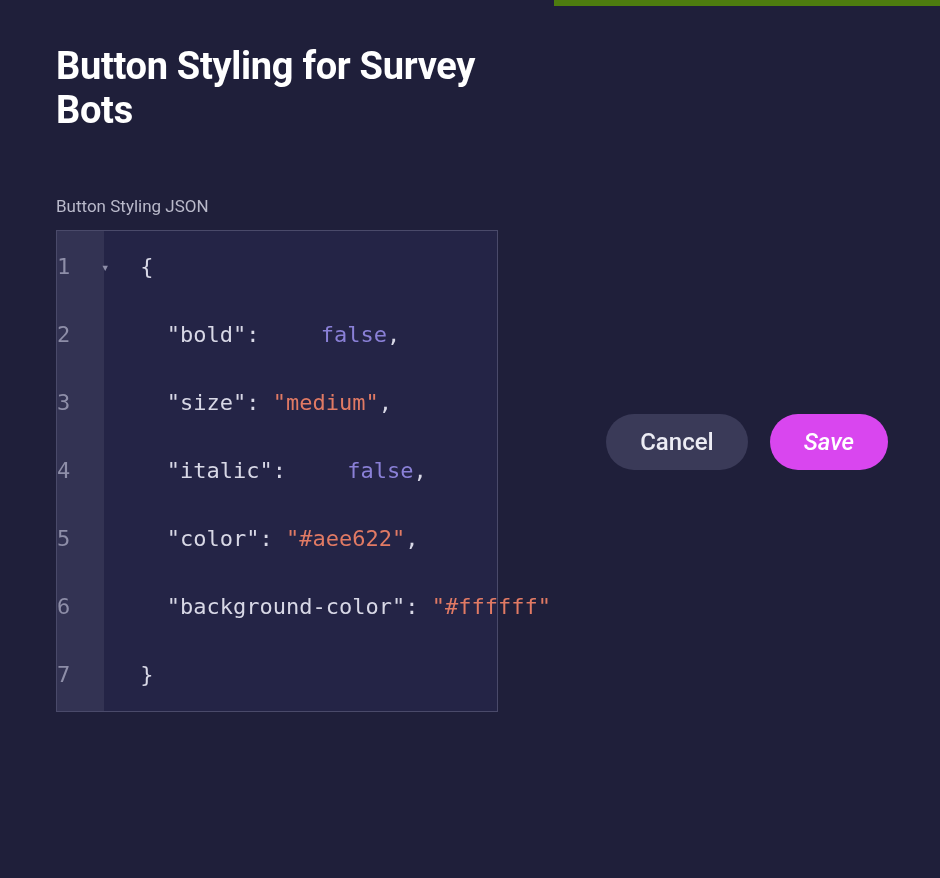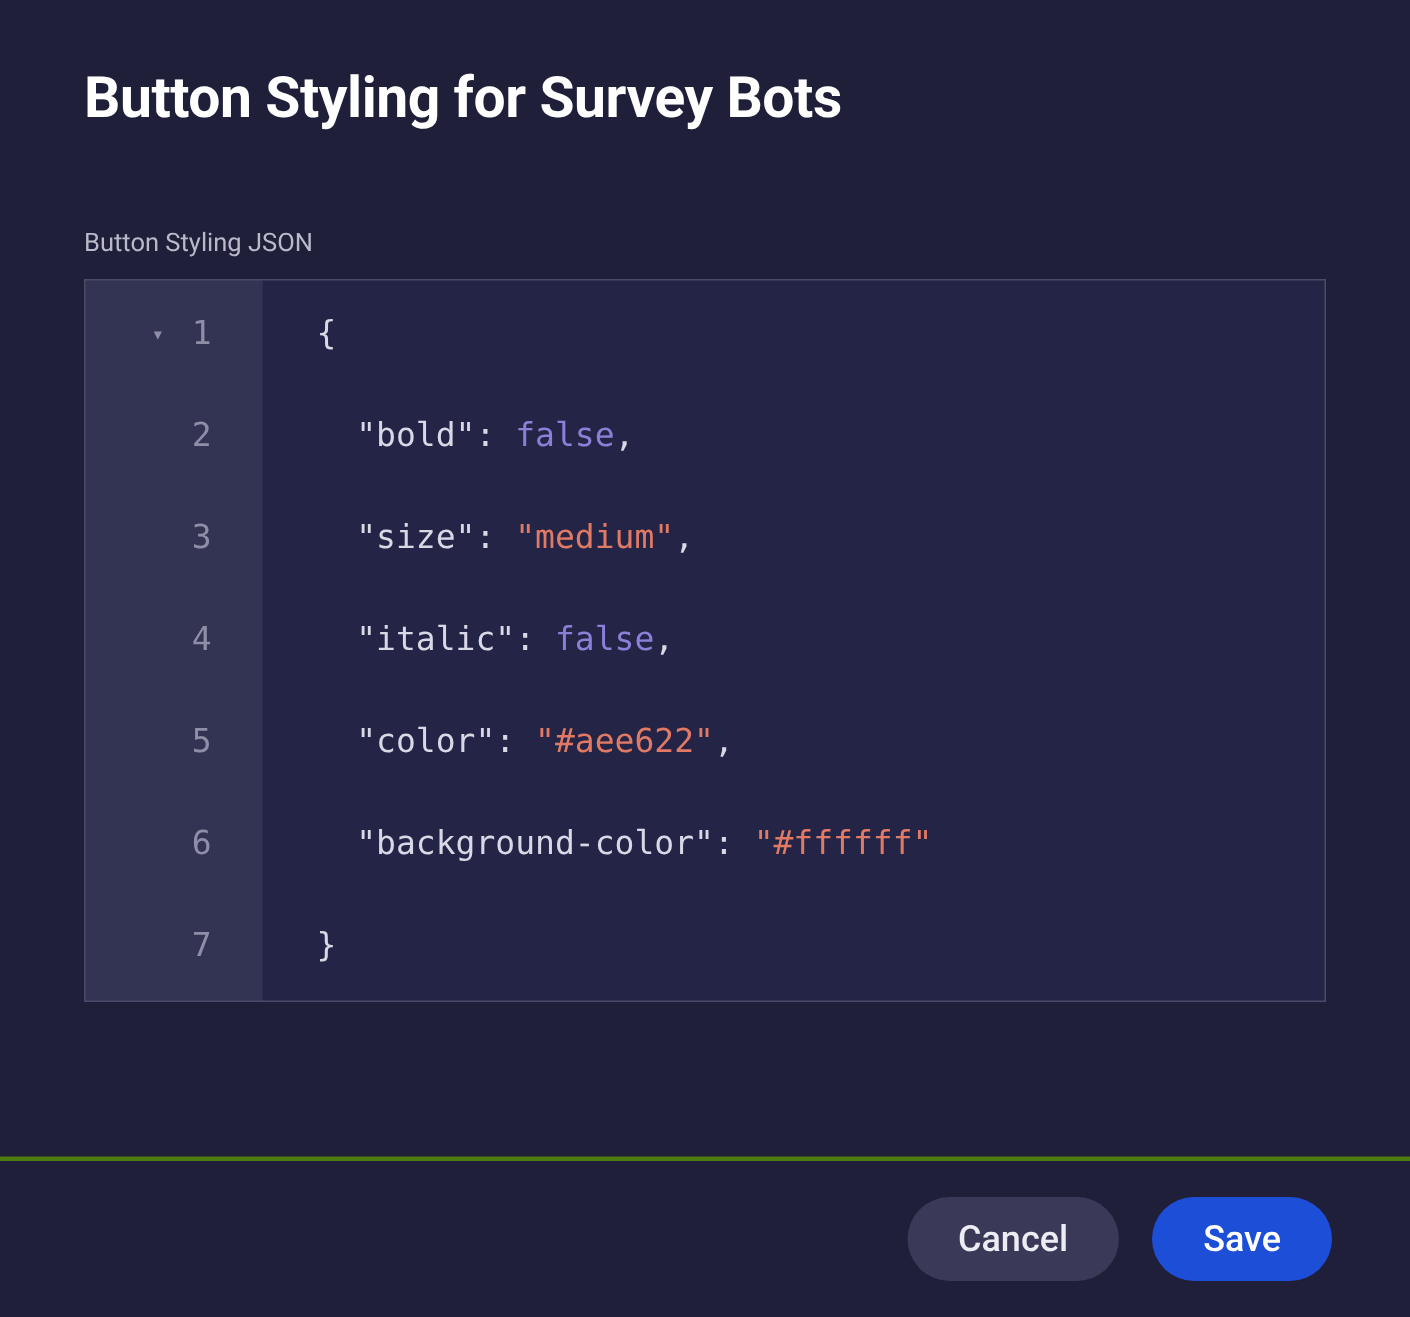--- a/index.html
+++ b/index.html
@@ -6,21 +6,21 @@
   html, body {
     width: 940px;
     height: 878px;
     background: #1f1f3a;
     font-family: -apple-system, BlinkMacSystemFont, "Segoe UI", Roboto, Helvetica, Arial, sans-serif;
     color: #e8e8ee;
     overflow: hidden;
   }
   .dialog {
     display: flex;
-    flex-direction: column;
+    flex-direction: row;
     height: 100%;
   }
   .dialog-body {
     flex: 1;
     padding: 44px 56px 0 56px;
     overflow: hidden;
   }
   .dialog-title {
     font-size: 38px;
     font-weight: 700;
@@ -67,47 +67,48 @@
     padding: 2px 0 2px 36px;
     color: #d8d8e6;
     white-space: pre;
     cursor: text;
   }
   .code-line {
     display: block;
   }
   .tok-punc { color: #d8d8e6; }
   .tok-key  { color: #d8d8e6; }
-  .tok-bool { color: #8a80d7; }
+  .tok-bool { color: #8a80d7; margin-left: 48px; }
   .tok-str  { color: #e17a64; }
 
   .dialog-footer {
-    border-top: 3px solid #4d7c0f;
+    border-top: 6px solid #4d7c0f;
     display: flex;
     justify-content: flex-end;
     align-items: center;
     gap: 22px;
     padding: 24px 52px;
   }
   .btn {
     font-size: 24px;
     font-weight: 500;
     border-radius: 999px;
     padding: 14px 34px;
     border: none;
     cursor: pointer;
     font-family: inherit;
   }
   .btn-secondary {
     background: #3a3a58;
     color: #ececf4;
   }
   .btn-primary {
-    background: #1d4ed8;
+    background: #d946ef;
     color: #ffffff;
+    font-style: italic;
   }
 </style>
 </head>
 <body>
 
 <div class="dialog">
 
   <div class="dialog-body">
 
     <h1 class="dialog-title">Button Styling for Survey Bots</h1>

